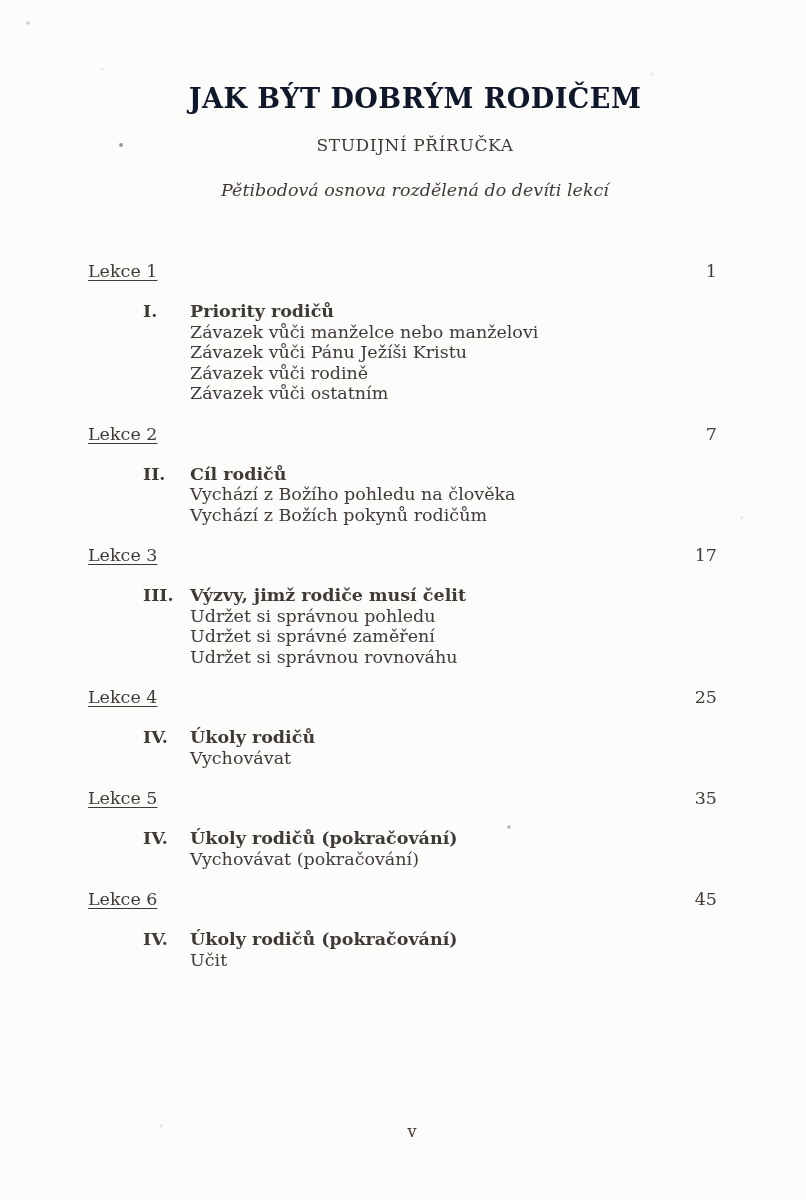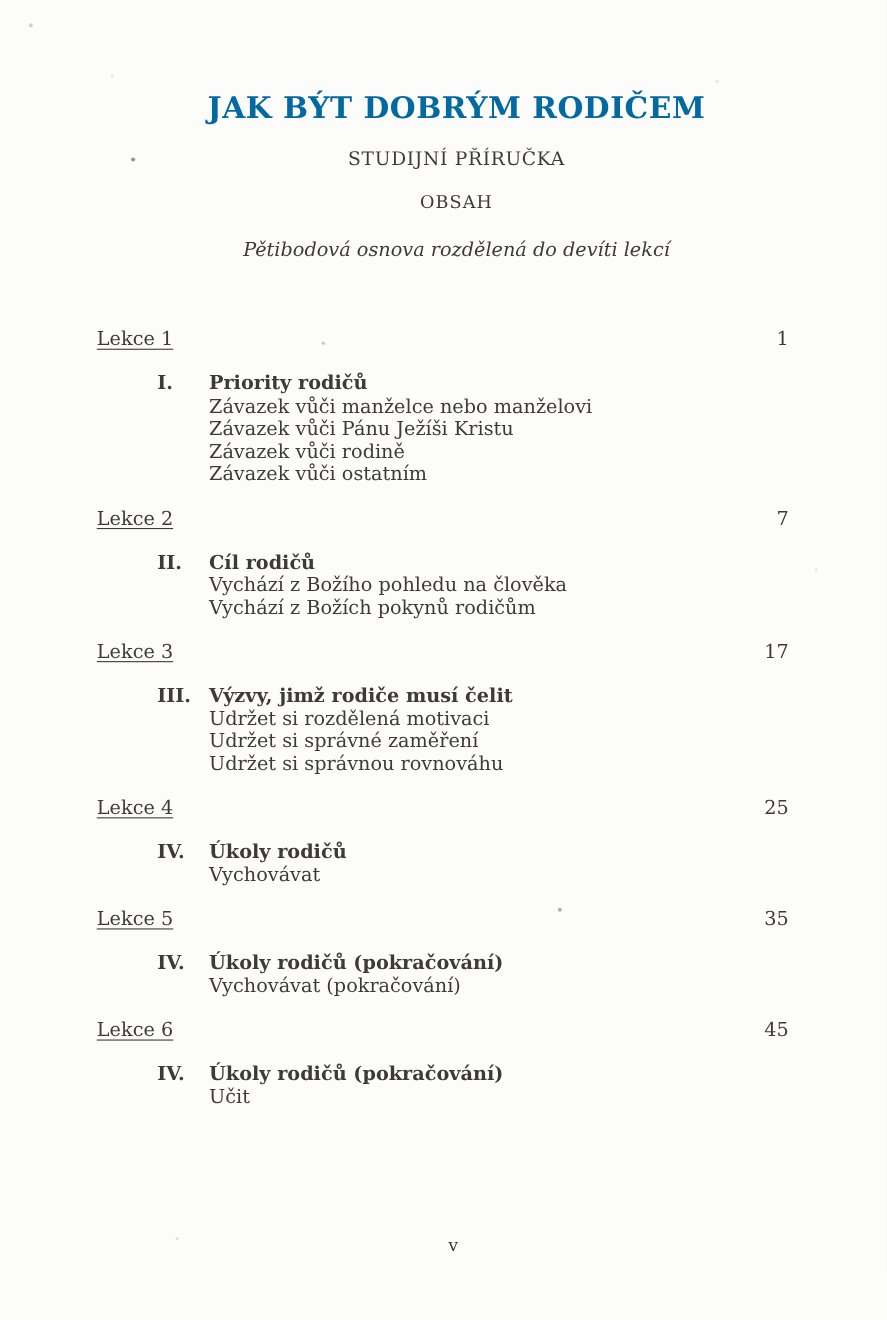--- a/index.html
+++ b/index.html
@@ -79,23 +79,22 @@
     font-size: 16px;
   }
 </style>
 </head>
 <body>
 
 <div class="page" style="color: rgb(64, 58, 55); background: rgb(252, 252, 251);">
   <div class="speckles"></div>
 
   <div class="header">
-    <div class="doc-title" style="color: #0369a1;">JAK BÝT DOBRÝM RODIČEM</div>
+    <div class="doc-title" style="color: #0f172a;">JAK BÝT DOBRÝM RODIČEM</div>
     <div class="doc-subtitle">STUDIJNÍ PŘÍRUČKA</div>
-    <div class="toc-heading">OBSAH</div>
     <div class="tagline">Pětibodová osnova rozdělená do devíti lekcí</div>
   </div>
 
   <div class="toc">
       <div class="section">
         <div class="lesson-row">
           <span class="lesson-label">Lekce 1</span>
           <span class="page-number">1</span>
         </div>
         <div class="entry">
@@ -125,21 +124,21 @@
       </div>
       <div class="section">
         <div class="lesson-row">
           <span class="lesson-label">Lekce 3</span>
           <span class="page-number">17</span>
         </div>
         <div class="entry">
           <span class="numeral">III.</span>
           <div class="entry-body">
             <div class="topic">Výzvy, jimž rodiče musí čelit</div>
-            <div class="subitem">Udržet si rozdělená motivaci</div>
+            <div class="subitem">Udržet si správnou pohledu</div>
             <div class="subitem">Udržet si správné zaměření</div>
             <div class="subitem">Udržet si správnou rovnováhu</div>
           </div>
         </div>
       </div>
       <div class="section">
         <div class="lesson-row">
           <span class="lesson-label">Lekce 4</span>
           <span class="page-number">25</span>
         </div>

